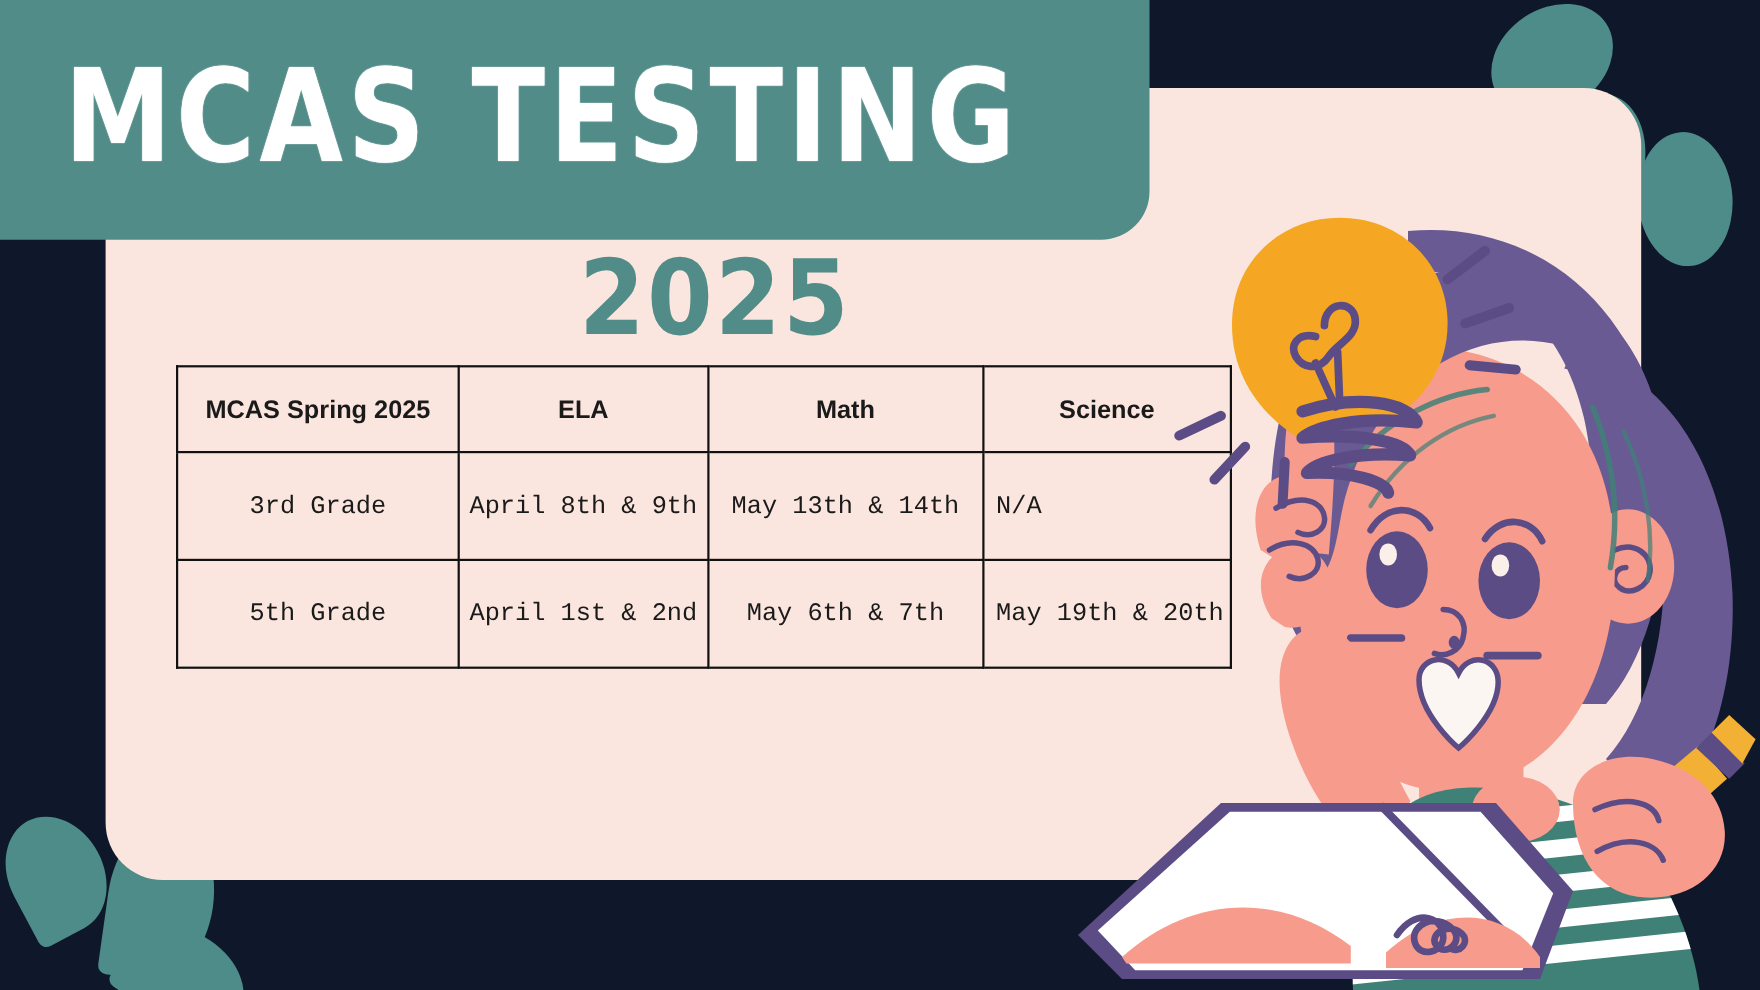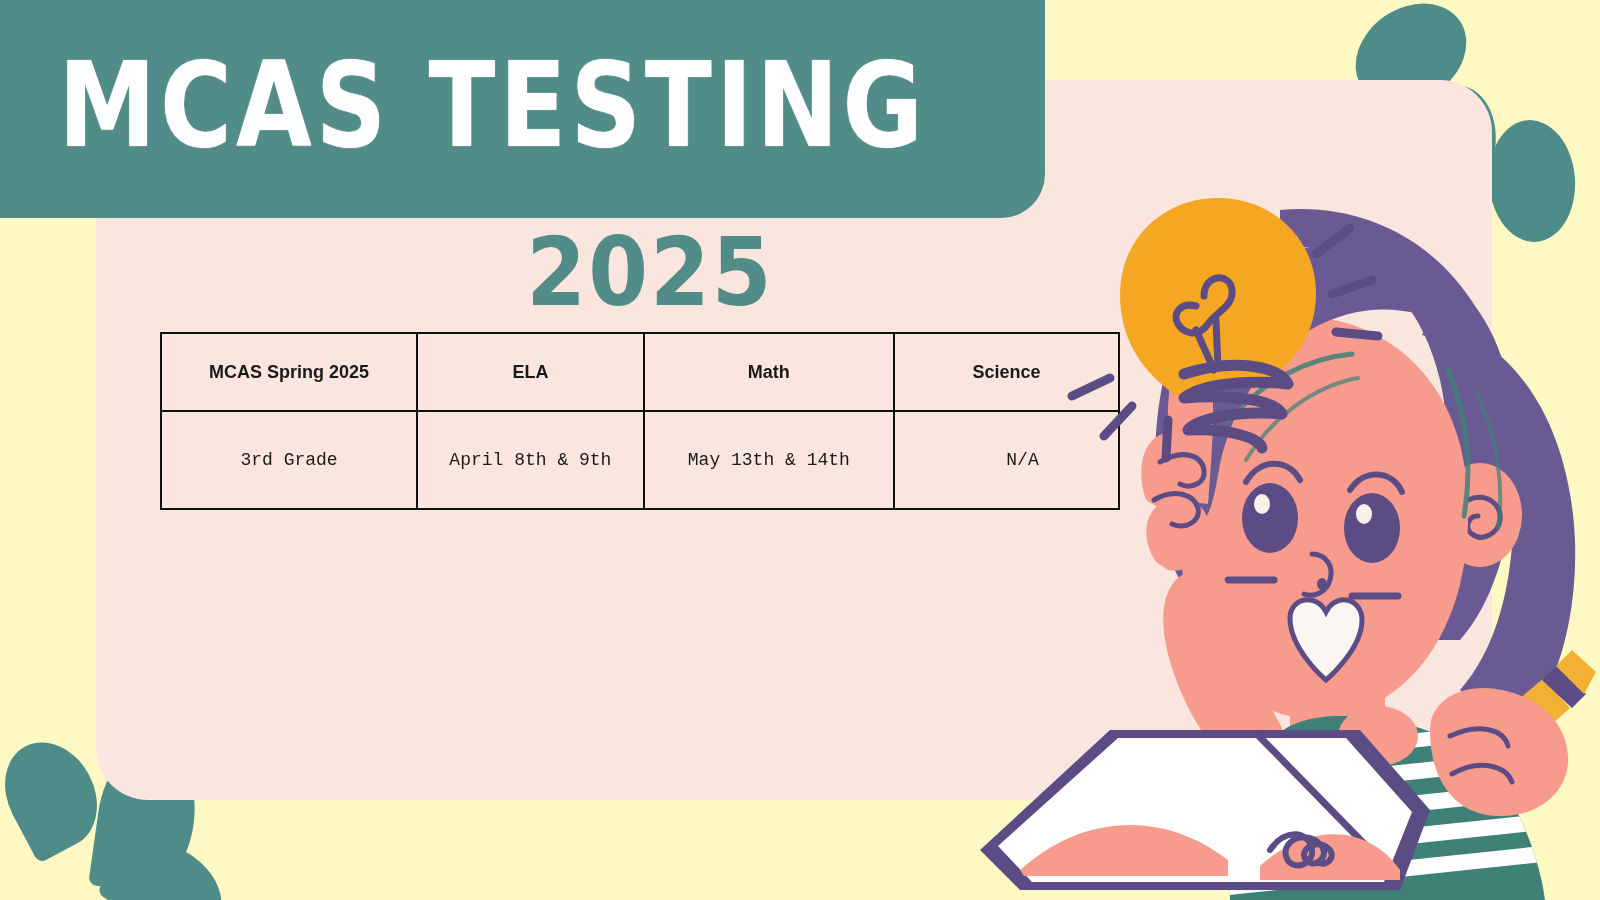--- a/index.html
+++ b/index.html
@@ -4,21 +4,21 @@
 <style>
   * { margin:0; padding:0; box-sizing:border-box; }
   html, body {
     width:1600px; height:900px;
     overflow:hidden;
     font-family:"Liberation Sans", sans-serif;
   }
   .poster {
     position:relative;
     width:1600px; height:900px;
-    background:#fef9c3;
+    background:#0f172a;
     overflow:hidden;
   }
 
   
   .leaf {
     position:absolute;
     background:#4D8C88;
     border-radius:50% 50% 50% 0;
   }
 
@@ -70,36 +70,36 @@
   .schedule-table {
     position:absolute;
     left:160px; top:332px;
     width:960px;
     border-collapse:collapse;
     background:#FAE6DE;
   }
   .schedule-table th,
   .schedule-table td {
     border:2px solid #111111;
-    font-size:18px;
+    font-size:23px;
     color:#1a1a1a;
     font-family:"Liberation Sans", sans-serif;
   }
   .schedule-table th {
     height:78px;
     font-weight:700;
     text-align:center;
   }
   .schedule-table td {
     height:98px;
     font-weight:400;
     text-align:center;
     font-family:Liberation Mono, monospace;
   }
-  .schedule-table td.left-cell { text-align:center; padding-left:32px; }
+  .schedule-table td.left-cell { text-align:left; padding-left:11px; }
   .col-grade   { width:274px; }
   .col-ela     { width:242px; }
   .col-math    { width:269px; }
   .col-science { width:239px; }
 
   
   .illustration {
     position:absolute;
     left:960px; top:170px;
     width:640px; height:730px;
@@ -136,20 +136,26 @@
         <th class="col-math">Math</th>
         <th class="col-science">Science</th>
       </tr>
     </thead>
     <tbody>
       <tr>
         <td>3rd Grade</td>
         <td>April 8th &amp; 9th</td>
         <td>May 13th &amp; 14th</td>
         <td class="left-cell">N/A</td>
+      </tr>
+      <tr>
+        <td>5th Grade</td>
+        <td>April 1st &amp; 2nd</td>
+        <td>May 6th &amp; 7th</td>
+        <td class="left-cell">May 19th &amp; 20th</td>
       </tr>
     </tbody>
   </table>
 
   <div class="illustration">
     <svg viewBox="0 0 640 730" xmlns="http://www.w3.org/2000/svg">
 
       <g>
         <path d="M300 90 C 250 120, 230 200, 238 280 C 244 350, 270 400, 300 420
                  L 300 470 C 240 460, 200 400, 196 320

